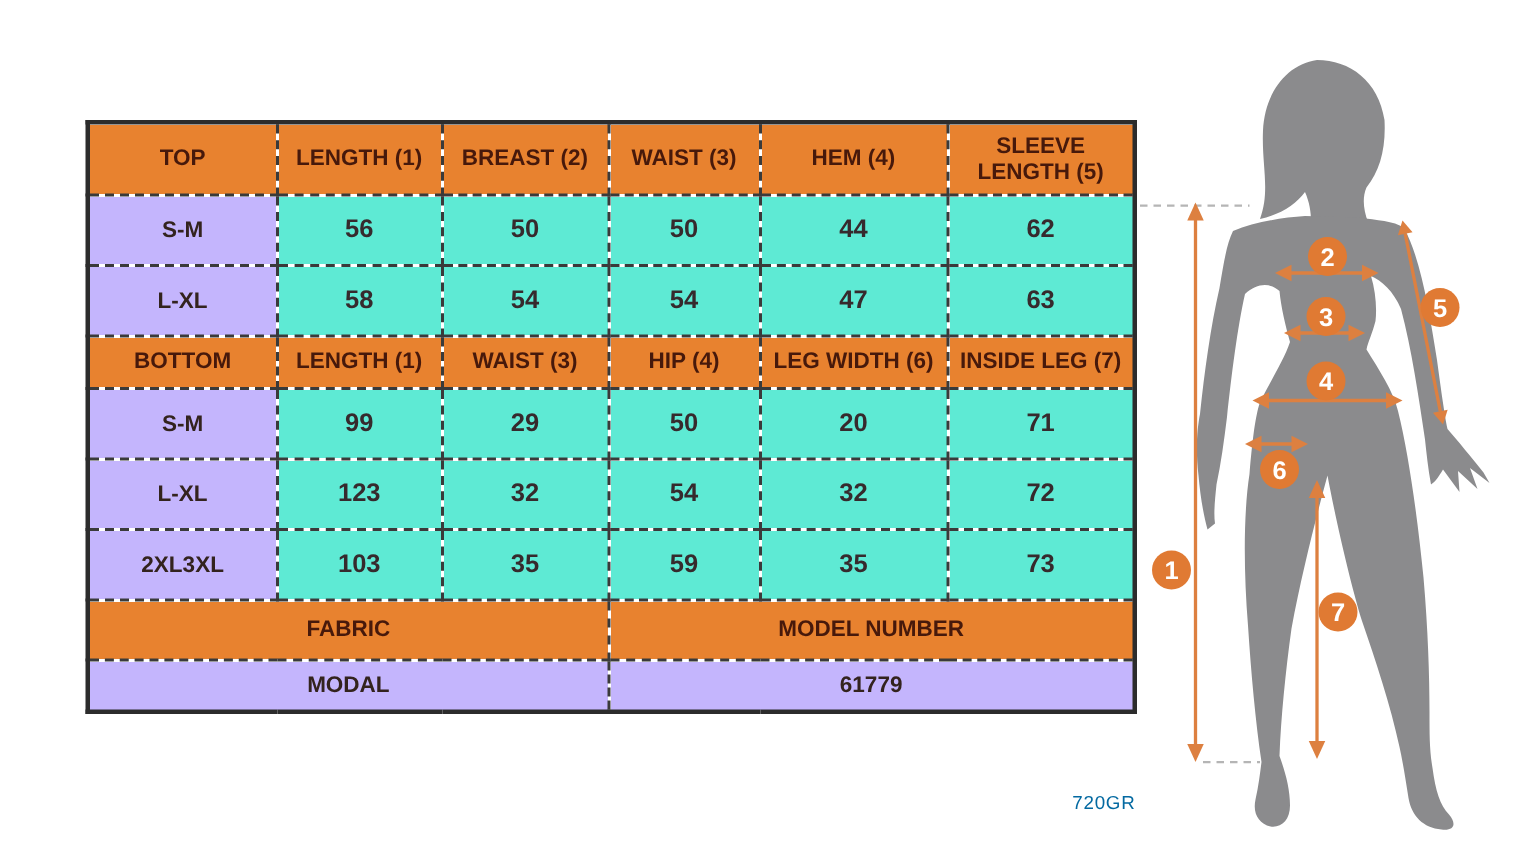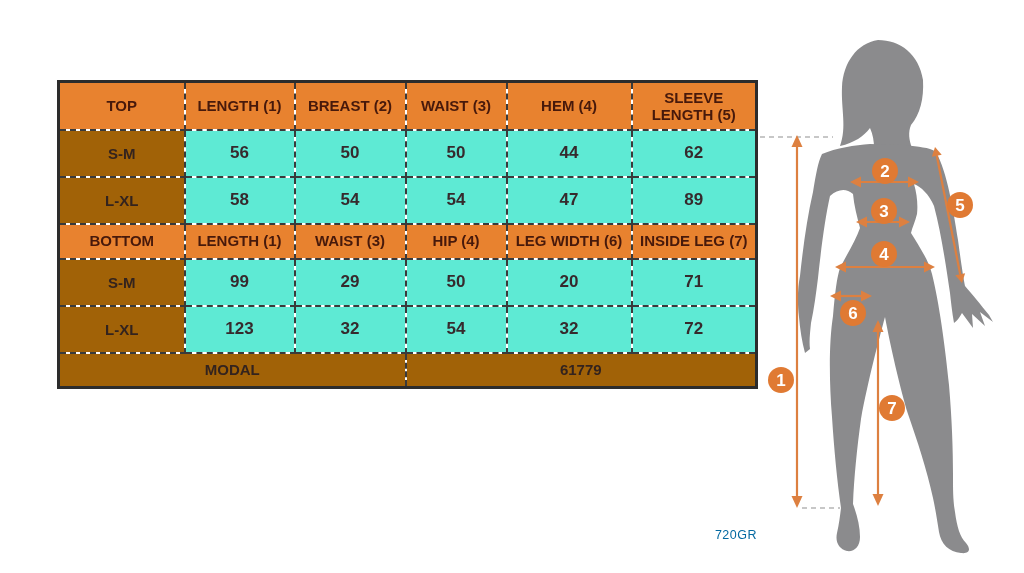--- a/index.html
+++ b/index.html
@@ -26,21 +26,21 @@
     overflow: hidden;
   }
   .hdr {
     background: #E8822F;
     color: #47190B;
     font-weight: bold;
     font-size: 15px;
     line-height: 1.15;
   }
   .lbl {
-    background: #a16207;
+    background: #c4b5fd;
     color: #33231E;
     font-weight: bold;
     font-size: 15px;
   }
   .cell {
     background: #5eead4;
     color: #362A2D;
     font-weight: 600;
     font-size: 17px;
   }
@@ -99,21 +99,21 @@
     <td class="cell">50</td>
     <td class="cell">44</td>
     <td class="cell">62</td>
   </tr>
   <tr class="r-data">
     <td class="lbl">L-XL</td>
     <td class="cell">58</td>
     <td class="cell">54</td>
     <td class="cell">54</td>
     <td class="cell">47</td>
-    <td class="cell">89</td>
+    <td class="cell">63</td>
   </tr>
   <tr class="r-head2">
     <th class="hdr">BOTTOM</th>
     <th class="hdr">LENGTH (1)</th>
     <th class="hdr">WAIST (3)</th>
     <th class="hdr">HIP (4)</th>
     <th class="hdr">LEG WIDTH (6)</th>
     <th class="hdr">INSIDE LEG (7)</th>
   </tr>
   <tr class="r-data">
@@ -124,20 +124,32 @@
     <td class="cell">20</td>
     <td class="cell">71</td>
   </tr>
   <tr class="r-data">
     <td class="lbl">L-XL</td>
     <td class="cell">123</td>
     <td class="cell">32</td>
     <td class="cell">54</td>
     <td class="cell">32</td>
     <td class="cell">72</td>
+  </tr>
+  <tr class="r-data">
+    <td class="lbl">2XL3XL</td>
+    <td class="cell">103</td>
+    <td class="cell">35</td>
+    <td class="cell">59</td>
+    <td class="cell">35</td>
+    <td class="cell">73</td>
+  </tr>
+  <tr class="r-fab">
+    <th class="hdr" colspan="3">FABRIC</th>
+    <th class="hdr" colspan="3">MODEL NUMBER</th>
   </tr>
   <tr class="r-val">
     <td class="lbl" colspan="3">MODAL</td>
     <td class="lbl" colspan="3">61779</td>
   </tr>
 </tbody>
   </table>
 
 <div class="weight-note">720GR</div>
 

